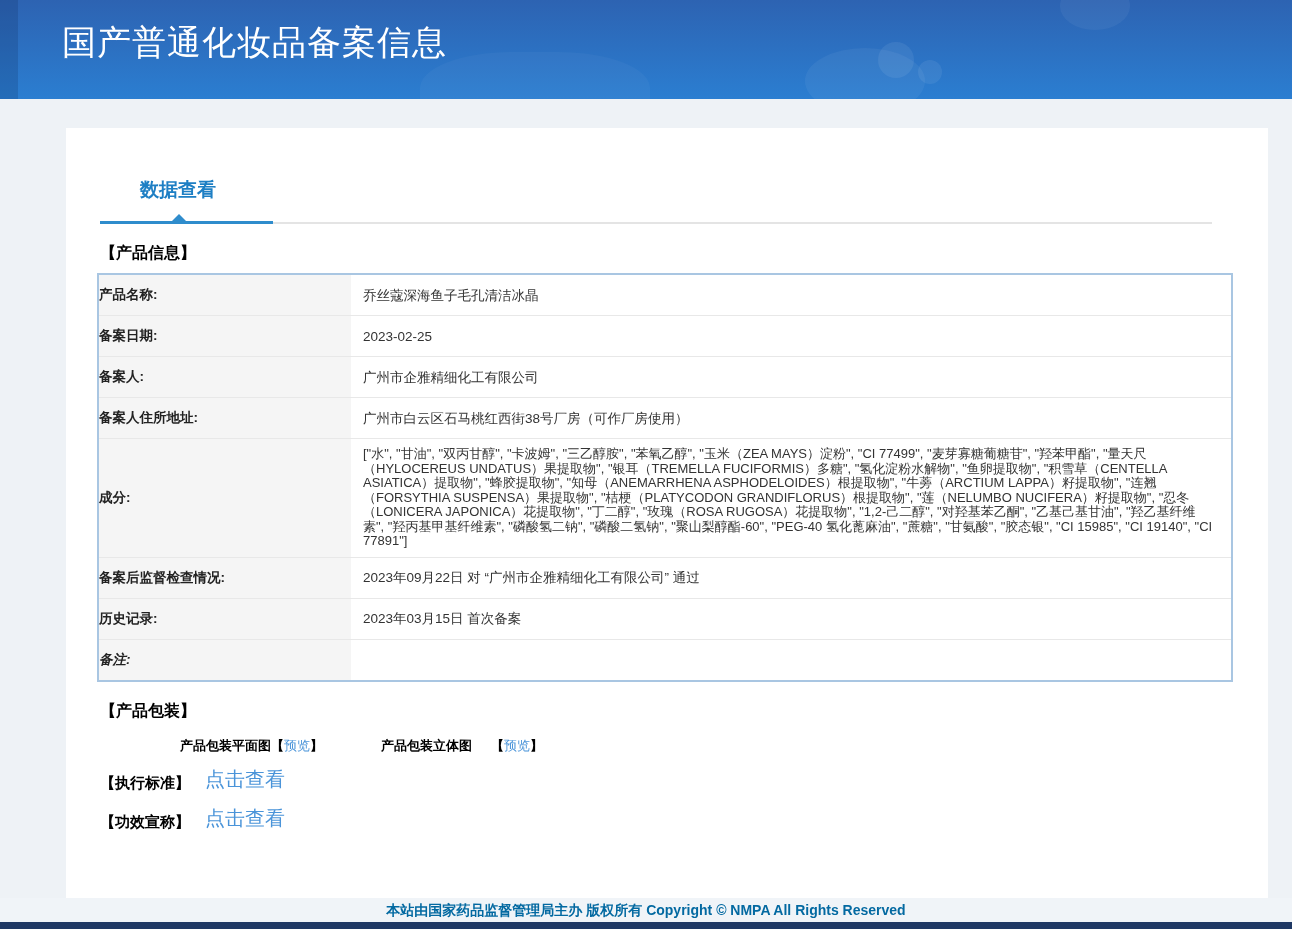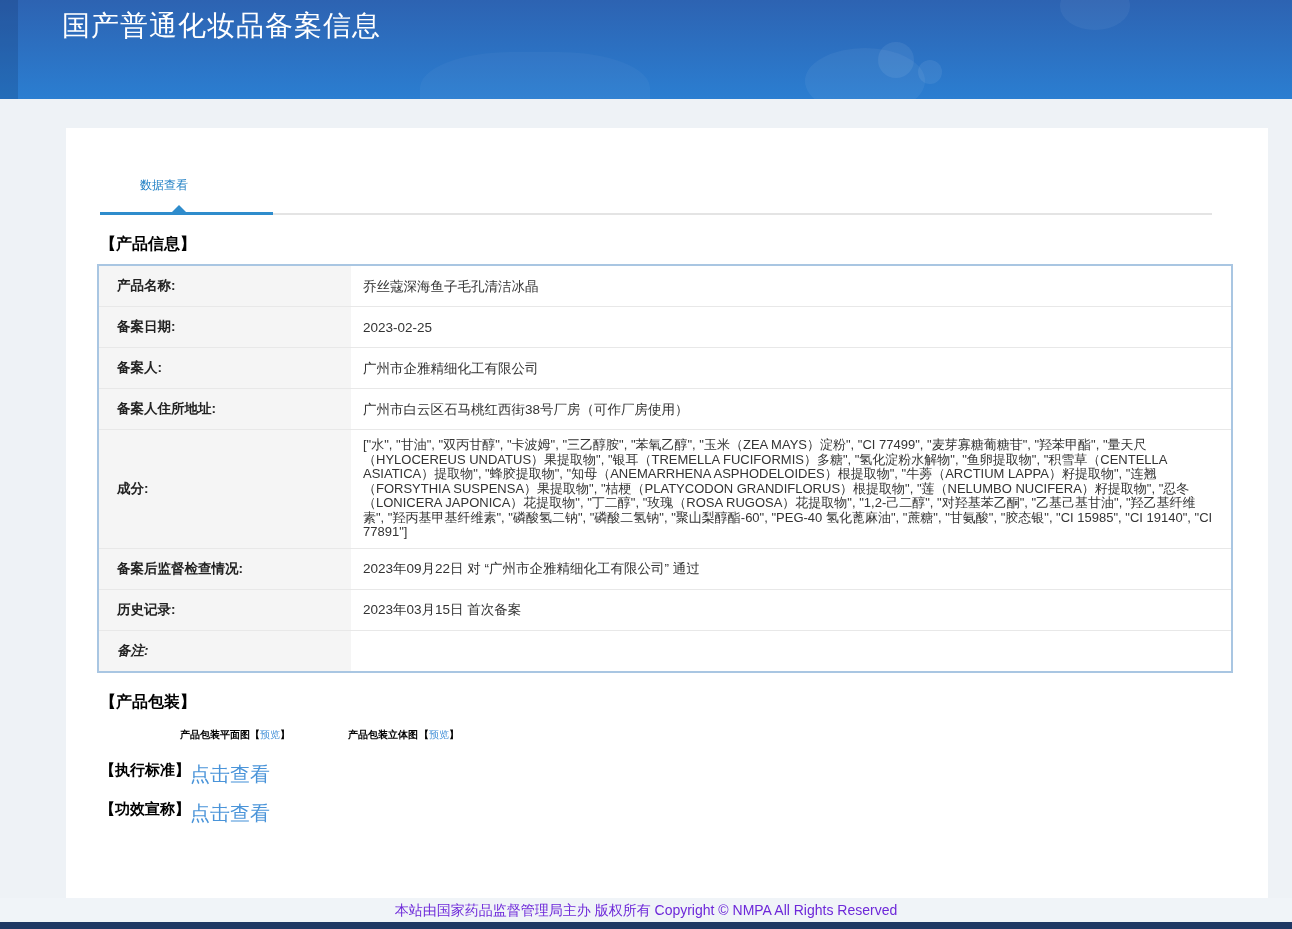--- a/index.html
+++ b/index.html
@@ -22,37 +22,37 @@
     width: 18px; height: 100%;
     background: rgba(8, 38, 92, 0.20);
   }
   .deco { position: absolute; border-radius: 50%; background: rgba(255,255,255,0.07); }
   .deco-1 { left: 878px; top: 42px; width: 36px; height: 36px; }
   .deco-2 { left: 918px; top: 60px; width: 24px; height: 24px; }
   .deco-3 { left: 805px; top: 48px; width: 120px; height: 66px; background: rgba(255,255,255,0.05); }
   .deco-4 { left: 1060px; top: -18px; width: 70px; height: 48px; background: rgba(255,255,255,0.05); }
   .deco-5 { left: 420px; top: 52px; width: 230px; height: 90px; background: rgba(255,255,255,0.035); border-radius: 40%; }
   .page-title {
-    position: absolute; left: 62px; top: 7px;
-    color: #ffffff; font-size: 28px; font-weight: 400; letter-spacing: 1px; font-family: Liberation Mono, monospace;
+    position: absolute; left: 62px; top: 20px;
+    color: #ffffff; font-size: 34px; font-weight: 400; letter-spacing: 1px; font-family: Liberation Mono, monospace;
   }
   
   .card {
     width: 1202px; height: 770px;
     margin: 29px 0 0 66px;
     background: #ffffff;
     position: relative;
   }
   .tab-bar { padding-top: 31px; }
   .tab {
     display: inline-block;
     margin-left: 74px;
     color: #1e7fc4;
-    font-size: 12px;
-    font-weight: normal;
+    font-size: 19px;
+    font-weight: bold;
     padding-bottom: 19px;
     cursor: pointer;
     margin-top: 18px;
   }
   .tab-line {
     position: relative;
     margin: 0 56px 0 34px;
     height: 2px;
     background: #e4e4e4;
   }
@@ -81,50 +81,50 @@
     table-layout: fixed;
     font-size: 13.5px;
     color: #333;
   }
   table.info td { border-bottom: 1px solid #e8e8e8; vertical-align: middle; }
   table.info tr:last-child td { border-bottom: none; font-style: italic; }
   td.lab {
     width: 253px;
     background: #f5f5f5;
     font-weight: bold;
-    padding: 11px 10px 11px 18px;
+    padding: 11px 10px 11px 0;
     color: #222;
   }
   td.val { padding: 11px 16px 11px 12px; line-height: 17px; }
   td.val.tight { line-height: 14.5px; font-size: 13px; padding-top: 8px; padding-bottom: 8px; }
   td.val.empty { height: 39px; }
   
   .pack-row {
     margin: 15px 0 0 114px;
     display: flex; gap: 58px;
-    font-size: 10px; color: #000;
+    font-size: 13px; color: #000;
   }
   .pack-label { font-weight: bold; }
   .bracket { color: #000; font-weight: bold; }
   .link { color: #4a94d9; cursor: pointer; text-decoration: none; }
   .pack-link { cursor: pointer; }
-  .pack-link.spaced { margin-left: 1px; }
+  .pack-link.spaced { margin-left: 19px; }
   .std-row {
-    margin: 19px 0 0 34px;
-    display: flex; align-items: flex-start; 
+    margin: 11px 0 0 34px;
+    display: flex; align-items: flex-end; gap: 15px;
   }
   .std-row + .std-row { margin-top: 12px; }
   .std-title { font-size: 15px; font-weight: bold; color: #000; }
   .click-view { font-size: 20px; }
   
   .footer {
     height: 24px; line-height: 24px;
     background: #f0f4f8;
     text-align: center;
-    font-size: 14px; color: #6d28d9;
+    font-size: 14px; color: #0369a1; font-weight: bold;
   }
   .footer-bar { height: 7px; background: #1f3864; }
 </style>
 </head>
 <body>
 
 <div class="header">
   <div class="header-left-band"></div>
   <div class="deco deco-5"></div>
   <div class="deco deco-3"></div>

